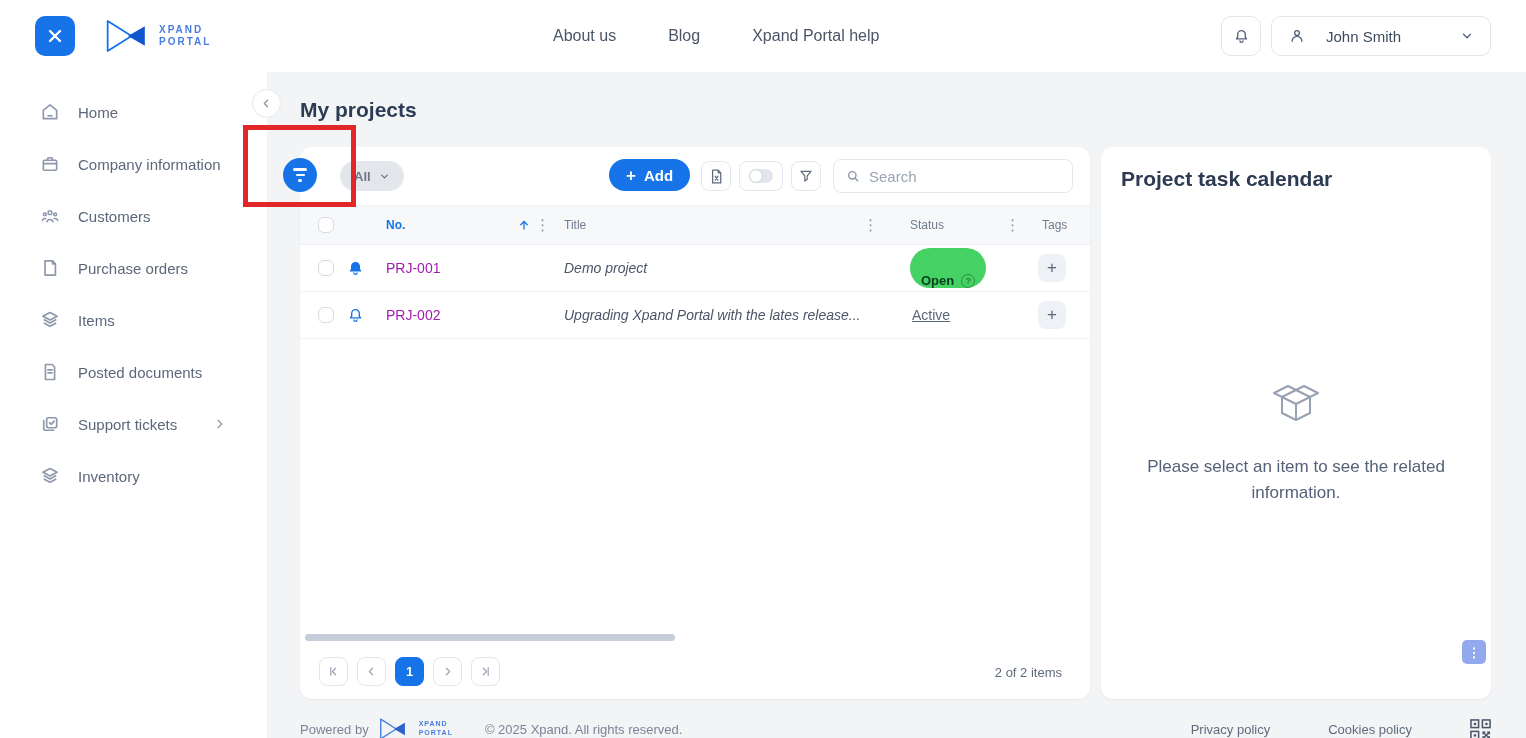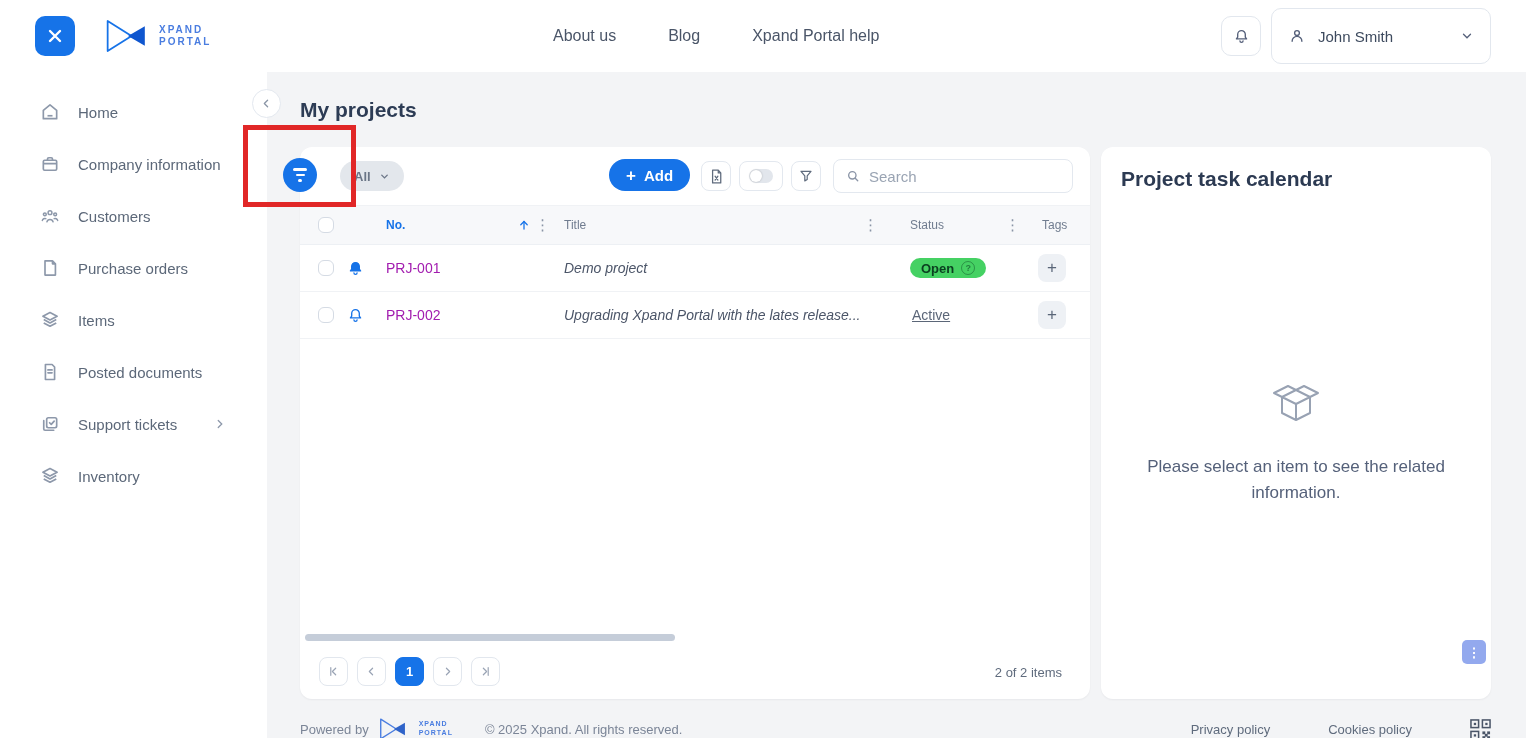--- a/index.html
+++ b/index.html
@@ -11,22 +11,22 @@
   .header { height:72px; background:#fff; display:flex; align-items:center; padding:0 35px; position:relative; }
   .close-btn { width:40px; height:40px; border-radius:10px; background:#1673e8; border:none; color:#fff;
                display:flex; align-items:center; justify-content:center; cursor:pointer; }
   .brand { display:flex; align-items:center; gap:8px; margin-left:30px; }
   .brand-text { color:#4a7de0; font-size:10px; font-weight:700; letter-spacing:2px; line-height:1.25; }
   .top-nav { flex:1; display:flex; justify-content:center; gap:52px; }
   .top-nav a { color:#4a5568; font-size:16px; text-decoration:none; cursor:pointer; }
   .header-right { display:flex; gap:10px; align-items:center; }
   .icon-sq { width:40px; height:40px; border:1px solid #e2e7ee; border-radius:10px; background:#fff;
              display:flex; align-items:center; justify-content:center; cursor:pointer; color:#55607a; }
-  .user-pill { height:56px; border:1px solid #e2e7ee; border-radius:10px; background:#fff; min-width:220px;
-               display:flex; align-items:center; gap:12px; padding:0 16px; cursor:pointer; color:#55607a; }
+  .user-pill { height:40px; border:1px solid #e2e7ee; border-radius:10px; background:#fff; min-width:220px;
+               display:flex; align-items:center; gap:20px; padding:0 16px; cursor:pointer; color:#55607a; }
   .user-pill .name { font-size:15px; color:#3d4a5e; margin-right:auto; }
 
   
   .body-wrap { display:flex; height:666px; }
   .sidebar { width:267px; background:#fff; padding-top:14px; flex:none; }
   .side-item { height:52px; display:flex; align-items:center; gap:18px; margin:0 24px; padding:0 16px;
                border-radius:8px; color:#5c6879; font-size:15px; cursor:pointer; }
   .side-item .s-ic { color:#8d98aa; flex:none; }
   .side-item.active { background:#e9f0fd; color:#1673e8; height:40px; margin:6px 24px; }
   .side-item.active .s-ic { color:#1673e8; }
@@ -77,21 +77,21 @@
   .thead { height:40px; background:#f7f8fa; border-top:1px solid #f0f2f5; border-bottom:1px solid #edf0f4;
            font-size:12px; color:#707c8f; }
   .thead .col-no { color:#1673e8; font-weight:700; }
   .cell-flex { display:flex; align-items:center; }
   .dots { color:#8a94a6; font-size:15px; cursor:pointer; padding:0 4px; letter-spacing:0; }
   .sort-arrow { color:#1673e8; cursor:pointer; margin-left:auto; }
   .checkbox { width:16px; height:16px; border:1px solid #d5dbe4; border-radius:6px; background:#fff; cursor:pointer; }
   .drow { height:47px; border-bottom:1px solid #f0f2f5; font-size:14px; }
   .no-link { color:#a21caf; text-decoration:none; font-weight:400; cursor:pointer; }
   .cell-title { color:#4b5568; white-space:nowrap; overflow:hidden; text-overflow:ellipsis; padding-right:20px;font-style:italic; }
-  .status-pill { display:inline-flex; align-items:center; gap:7px; height:20px; padding:0 11px; margin-left:10px;
+  .status-pill { display:inline-flex; align-items:flex-end; gap:7px; height:40px; padding:0 11px; margin-left:10px;
                  border-radius:999px; background:#45d163; color:#0b4020; font-size:13px; font-weight:700; cursor:pointer; }
   .q-circ { width:14px; height:14px; border-radius:50%; border:1.5px solid rgba(10,70,35,.45);
             color:rgba(10,70,35,.6); font-size:9px; font-weight:700; display:flex; align-items:center;
             justify-content:center; }
   .status-text { color:#5b6678; padding-left:12px;text-decoration:underline; }
   .row-add { width:28px; height:28px; border-radius:8px; border:none; background:#eef1f5; color:#5a6678;
              font-size:17px; cursor:pointer; margin-left:8px; }
 
   
   .hscroll { position:absolute; left:5px; bottom:58px; width:370px; height:7px; border-radius:4px; background:#c5cdd9; cursor:pointer; }

